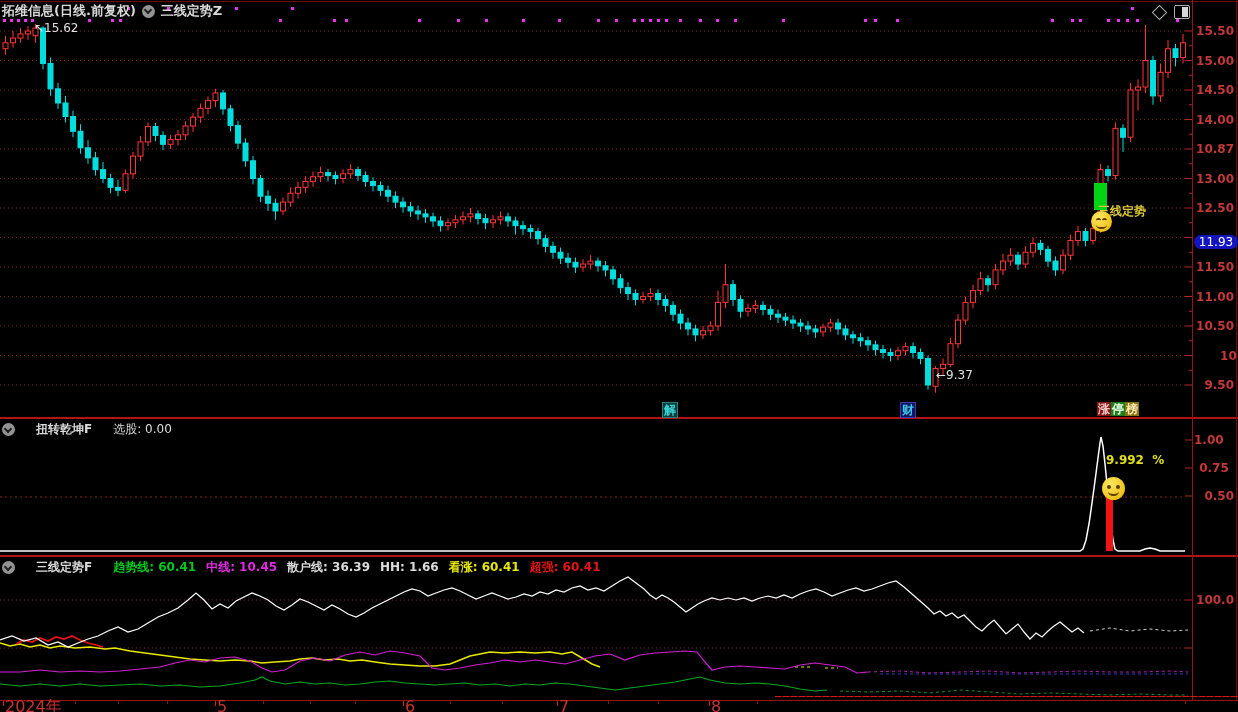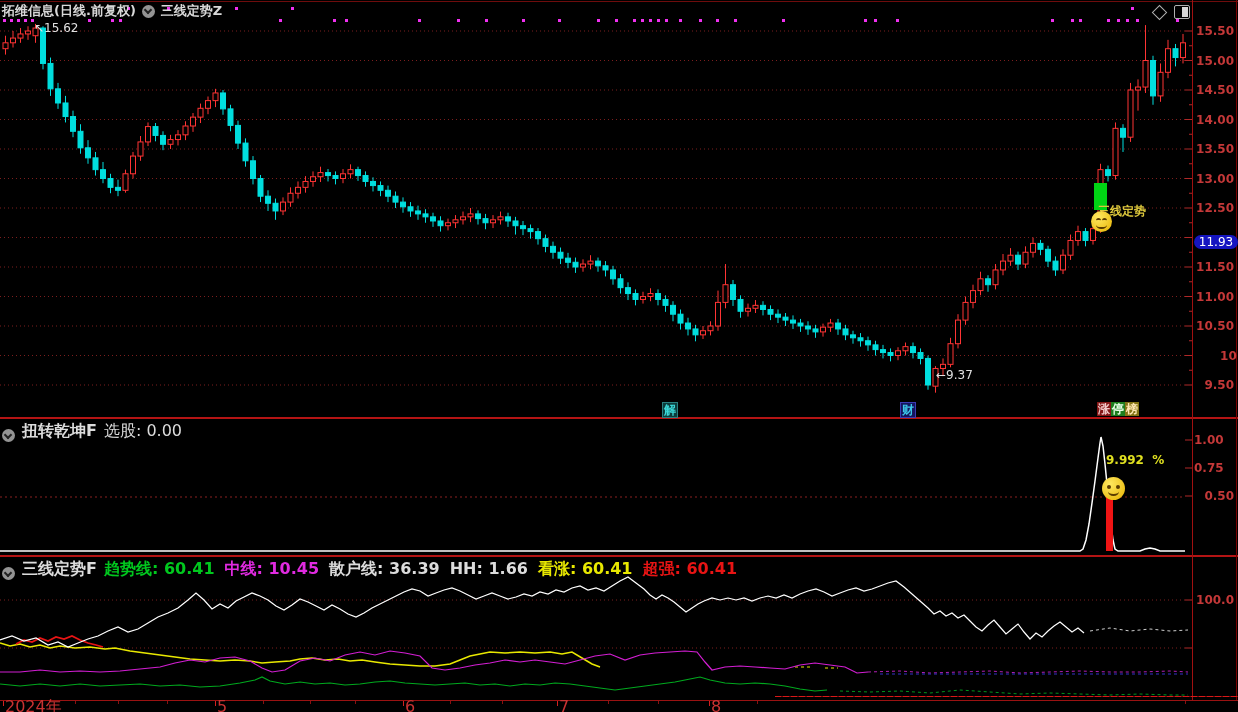--- a/index.html
+++ b/index.html
@@ -7,22 +7,22 @@
           font-family:"DejaVu Sans","Liberation Sans",sans-serif;}
   svg{position:absolute;left:0;display:block;}
   #svg-main{top:0;}
   #svg-mid{top:420px;}
   #svg-bot{top:557px;}
   .hline{position:absolute;left:0;width:1238px;background:#b41414;height:2px;z-index:5;}
   .hline.thin{height:1px;background:#6e0c0c;}
   .vline{position:absolute;width:1px;background:#a01010;z-index:5;}
   .main-header{position:absolute;top:2px;left:2px;z-index:8;color:#d9d9d9;font-size:13px;
                font-weight:700;display:flex;align-items:center;gap:6px;white-space:nowrap;}
-  .panel-header{position:absolute;left:2px;z-index:8;font-size:16px;font-weight:700;color:#dcdcdc;
-                display:flex;align-items:flex-end;gap:7px;white-space:nowrap;}
+  .panel-header{position:absolute;left:2px;z-index:8;font-size:12px;font-weight:700;color:#dcdcdc;
+                display:flex;align-items:center;gap:21px;white-space:nowrap;}
   .chev-btn{width:13px;height:13px;border-radius:50%;background:#949494;position:relative;flex:0 0 auto;}
   .chev-btn::after{content:"";position:absolute;left:3px;top:2.5px;width:4px;height:4px;
                    border-right:2px solid #222;border-bottom:2px solid #222;transform:rotate(45deg);}
   .icon-diamond{position:absolute;top:7px;left:1154px;width:9px;height:9px;border:1px solid #b0b0b0;
                 transform:rotate(45deg);z-index:8;}
   .icon-split{position:absolute;top:5px;left:1174px;width:14px;height:12px;border:1px solid #b0b0b0;
               border-radius:2px;z-index:8;}
   .icon-split i{position:absolute;right:1px;top:1px;bottom:1px;width:6px;background:#d8d8d8;}
   .plabel{position:absolute;right:5px;color:#c43838;font-size:12px;line-height:13px;font-weight:600;z-index:6;}
   .ptag{position:absolute;left:1194px;width:44px;height:14px;background:#1515c0;color:#fff;
@@ -519,21 +519,21 @@
       <span style="background: rgb(132, 22, 22); color: rgb(240, 200, 200);">涨</span>
       <span style="background: rgb(30, 126, 30); color: rgb(232, 255, 232);">停</span>
       <span style="background: rgb(132, 116, 20); color: rgb(255, 232, 180);">榜</span>
     </div>
 
   <div id="price-axis">
       <div class="plabel" style="top: 25px; left: 1194px; width: 40px; text-align: right;">15.50</div>
       <div class="plabel" style="top: 54.5px; left: 1194px; width: 40px; text-align: right;">15.00</div>
       <div class="plabel" style="top: 84px; left: 1194px; width: 40px; text-align: right;">14.50</div>
       <div class="plabel" style="top: 113.5px; left: 1194px; width: 40px; text-align: right;">14.00</div>
-      <div class="plabel" style="top: 143px; left: 1194px; width: 40px; text-align: right;">13.50</div>
+      <div class="plabel" style="top: 143px; left: 1194px; width: 40px; text-align: right;">10.87</div>
       <div class="plabel" style="top: 172.5px; left: 1194px; width: 40px; text-align: right;">13.00</div>
       <div class="plabel" style="top: 202px; left: 1194px; width: 40px; text-align: right;">12.50</div>
       <div class="plabel" style="top: 261px; left: 1194px; width: 40px; text-align: right;">11.50</div>
       <div class="plabel" style="top: 290.5px; left: 1194px; width: 40px; text-align: right;">11.00</div>
       <div class="plabel" style="top: 320px; left: 1194px; width: 40px; text-align: right;">10.50</div>
       <div class="plabel" style="top: 349.5px; left: 1194px; width: 64px; text-align: right;">10.00</div>
       <div class="plabel" style="top: 379px; left: 1194px; width: 40px; text-align: right;">9.50</div>
     </div>
   <div class="ptag" id="price-tag" style="top: 234.63px; border-radius: 7px;">11.93</div>
 
@@ -547,21 +547,21 @@
   <div class="annot" id="pct-label" style="font-weight: 700; left: 1106px; top: 453px; color: rgb(224, 224, 32);">
     <span>9.992</span>&nbsp;&nbsp;<span>%</span>
   </div>
   <div class="emoji" id="emoji-mid" style="left:1102px;top:477px;width:23px;height:23px">
     <i class="eye l"></i>
       <i class="eye r"></i>
       <i class="mouth"></i>
   </div>
   <div id="mid-axis">
       <div class="plabel" style="top: 434px; left: 1194px; width: 40px; text-align: left;">1.00</div>
-      <div class="plabel" style="top: 462px; left: 1194px; width: 40px; text-align: left;">0.75</div>
+      <div class="plabel" style="top: 462px; left: 1194px; width: 40px; text-align: center;">0.75</div>
       <div class="plabel" style="top: 490px; left: 1194px; width: 40px; text-align: right;">0.50</div>
     </div>
 
   <div class="panel-header" style="top:559px">
     <span class="chev-btn"></span>
     <span>三线定势F</span>
     <span id="bottom-tokens" style="font-weight:700"><span class="tok" style="color: rgb(0, 200, 30);">趋势线: 60.41</span><span class="tok" style="color: rgb(224, 42, 224);">中线: 10.45</span><span class="tok" style="color: rgb(220, 220, 220);">散户线: 36.39</span><span class="tok" style="color: rgb(220, 220, 220);">HH: 1.66</span><span class="tok" style="color: rgb(232, 232, 0);">看涨: 60.41</span><span class="tok" style="color: rgb(232, 20, 20);">超强: 60.41</span></span>
   </div>
   <div id="bot-axis">
       <div class="plabel" style="top: 594px; left: 1194px; width: 40px; text-align: right;">100.0</div>

